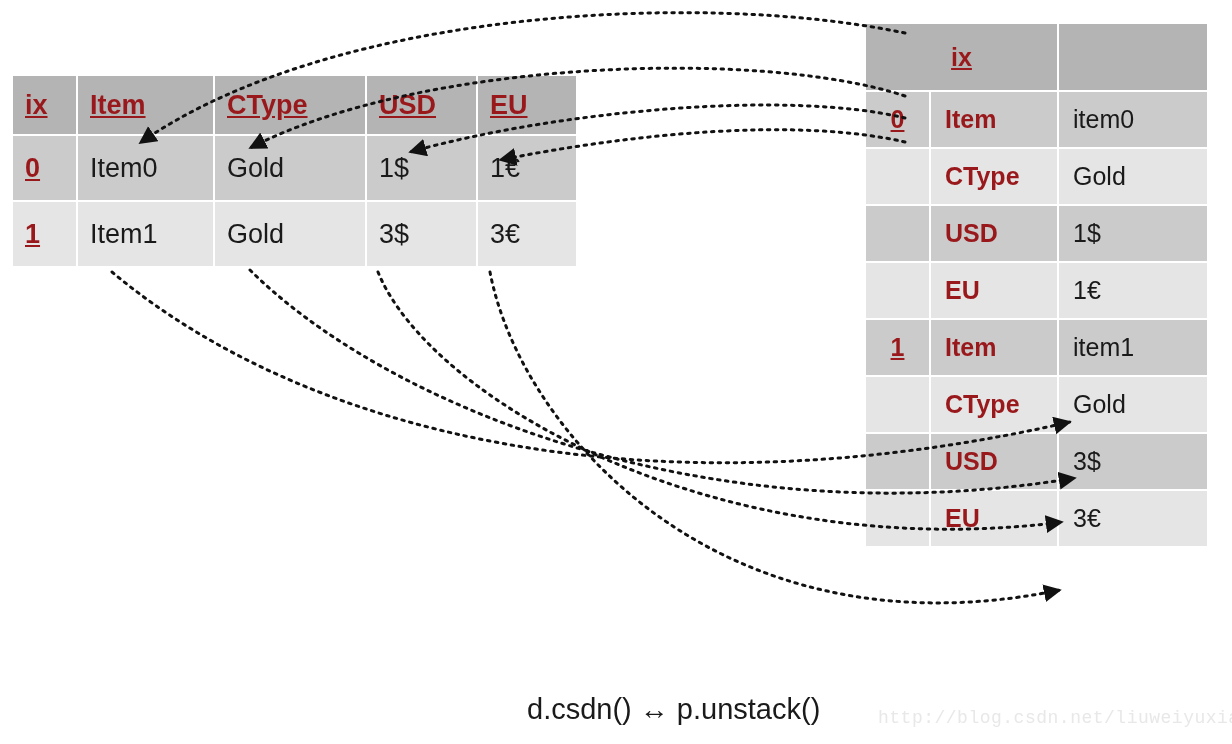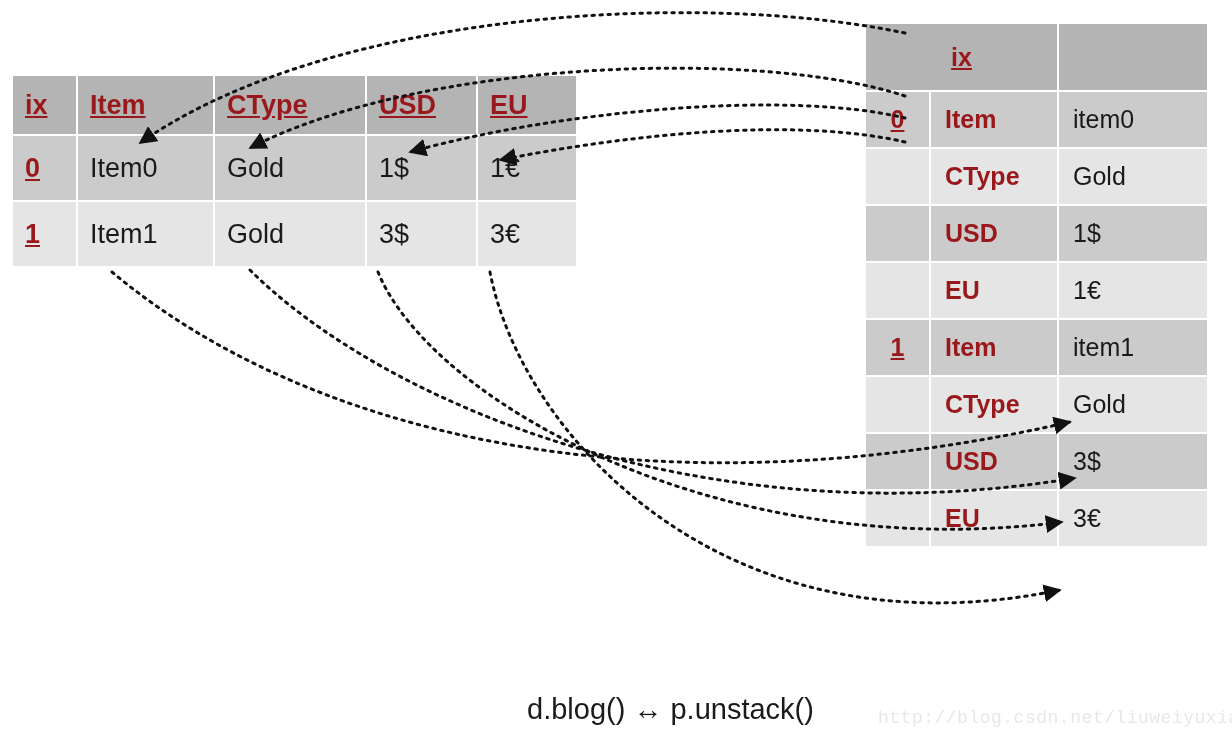--- a/index.html
+++ b/index.html
@@ -235,14 +235,14 @@
     <td class="rowA val c-val">3$</td>
   </tr>
   <tr>
     <td class="rowB idx c-ix"></td>
     <td class="rowB lvl c-lvl">EU</td>
     <td class="rowB val c-val">3€</td>
   </tr>
 </tbody>
   </table>
 
-<div id="caption">d.blog() ↔ p.unstack()</div>
+<div id="caption">d.csdn() ↔ p.unstack()</div>
 <div id="watermark">http://blog.csdn.net/liuweiyuxiang</div>
 
 </body></html>

